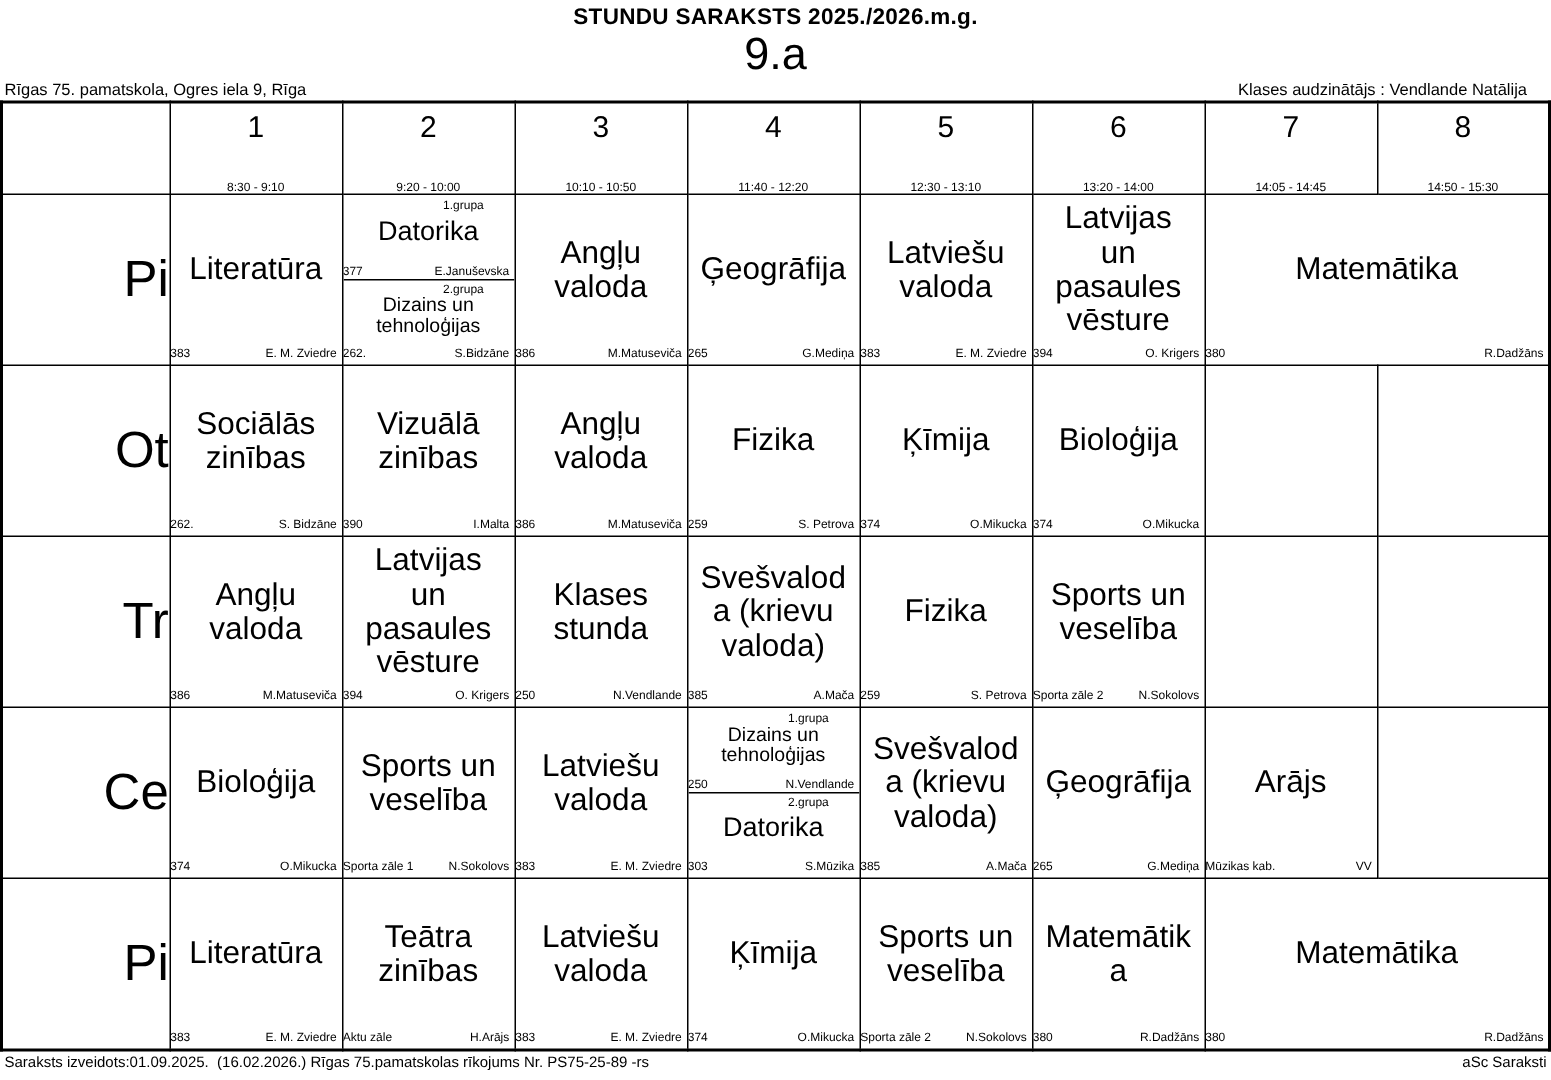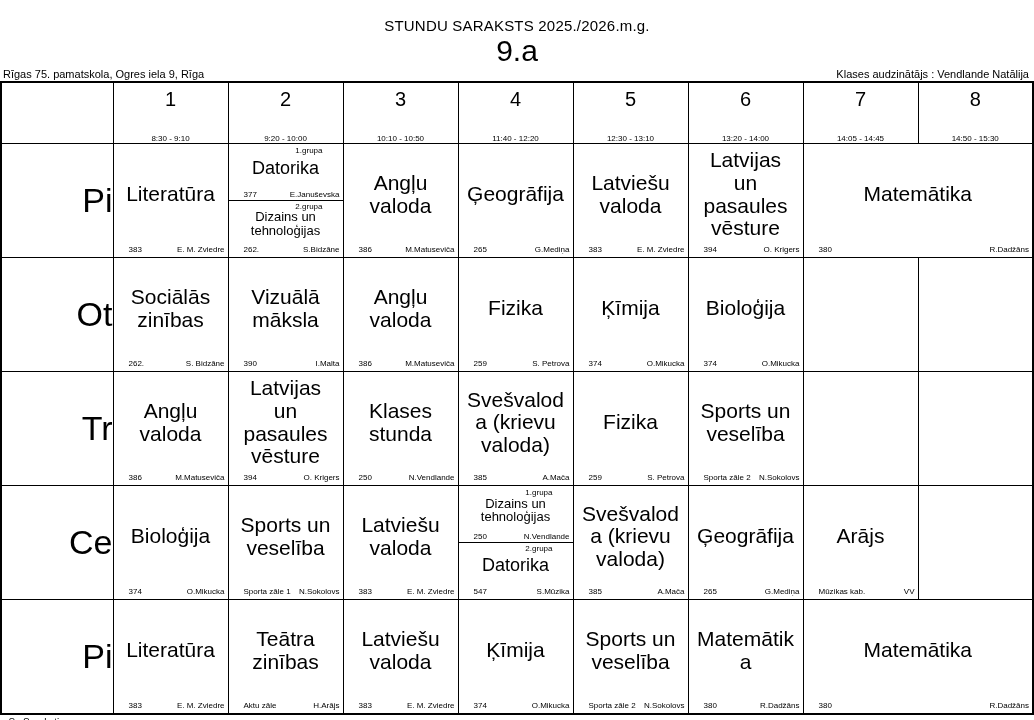--- a/index.html
+++ b/index.html
@@ -1,36 +1,36 @@
 <!DOCTYPE html>
 <html><head>
 <meta charset="utf-8">
 <style>
   html,body{margin:0;padding:0;}
   body{width:1034px;height:720px;background:#fff;color:#000;
        font-family:"Liberation Sans","DejaVu Sans",sans-serif;overflow:hidden;}
-  .titlebar{text-align:center;font-size:15px;padding-top:17px;letter-spacing:.2px;}
+  .titlebar{text-align:center;font-size:15px;padding-top:3px;letter-spacing:.2px;font-weight:bold;}
   .classname{text-align:center;font-size:30px;line-height:1.12;}
   .subhead{display:flex;justify-content:space-between;align-items:flex-end;
-           font-size:11px;padding:0 5px 1px 3px;}
+           font-size:11px;padding:0 16px 1px 3px;}
   table{border-collapse:collapse;table-layout:fixed;width:1034px;border:2px solid #000;}
   col.c-day{width:112px;}
   col.c-les{width:115px;}
   th,td{border:1.5px solid #000;padding:0;vertical-align:middle;overflow:hidden;}
   th{font-weight:400;}
   .phead th{height:54px;}
   .pnum{font-size:20px;text-align:center;margin-top:5px;}
   .ptime{font-size:8px;text-align:center;margin-top:23px;}
   .day{font-size:34px;text-align:right;}
   .dayrow td{height:113px;}
   .cellwrap{display:flex;flex-direction:column;height:110px;justify-content:flex-end;}
   .subj{flex:1;display:flex;align-items:center;justify-content:center;text-align:center;
         font-size:21px;line-height:1.08;overflow-wrap:anywhere;padding:0 8px;}
   .meta{display:flex;justify-content:space-between;align-items:flex-end;
-        font-size:8px;padding:0 3px 1px 15px;min-height:10px;}
+        font-size:8px;padding:0 3px 1px 0;min-height:10px;}
   .half{position:relative;height:54.5px;display:flex;flex-direction:column;}
   .half.top{border-bottom:1.5px solid #000;}
   .grp{position:absolute;top:1px;right:20px;font-size:8px;}
   .subj-s{flex:1;display:flex;align-items:center;justify-content:center;text-align:center;
           line-height:1.05;overflow-wrap:anywhere;padding:3px 6px 0 6px;}
   .s-big{font-size:18px;}
   .s-mid{font-size:13px;}
   .footer{display:flex;justify-content:space-between;font-size:10px;
           padding:2px 3px 0 3px;white-space:pre-wrap;}
 </style>
@@ -176,21 +176,21 @@
           <div class="cellwrap">
             <div class="subj">Sociālās zinības</div>
             <div class="meta">
               <span>262.</span>
               <span>S. Bidzāne</span>
             </div>
           </div>
         </td>
     <td class="lesson">
           <div class="cellwrap">
-            <div class="subj">Vizuālā māksla</div>
+            <div class="subj">Vizuālā zinības</div>
             <div class="meta">
               <span>390</span>
               <span>I.Malta</span>
             </div>
           </div>
         </td>
     <td class="lesson">
           <div class="cellwrap">
             <div class="subj">Angļu valoda</div>
             <div class="meta">
@@ -325,21 +325,21 @@
             <div class="subj-s s-mid">Dizains un tehnoloģijas</div>
             <div class="meta">
               <span>250</span>
               <span>N.Vendlande</span>
             </div>
           </div>
       <div class="half">
             <div class="grp">2.grupa</div>
             <div class="subj-s s-big">Datorika</div>
             <div class="meta">
-              <span>547</span>
+              <span>303</span>
               <span>S.Mūzika</span>
             </div>
           </div>
     </td>
     <td class="lesson">
           <div class="cellwrap">
             <div class="subj">Svešvaloda (krievu valoda)</div>
             <div class="meta">
               <span>385</span>
               <span>A.Mača</span>
@@ -430,14 +430,15 @@
               <span>380</span>
               <span>R.Dadžāns</span>
             </div>
           </div>
         </td>
   </tr>
 </tbody>
   </table>
 
 <div class="footer">
+  <span>Saraksts izveidots:01.09.2025.  (16.02.2026.) Rīgas 75.pamatskolas rīkojums Nr. PS75-25-89 -rs</span>
   <span>aSc Saraksti</span>
 </div>
 
 </body></html>

